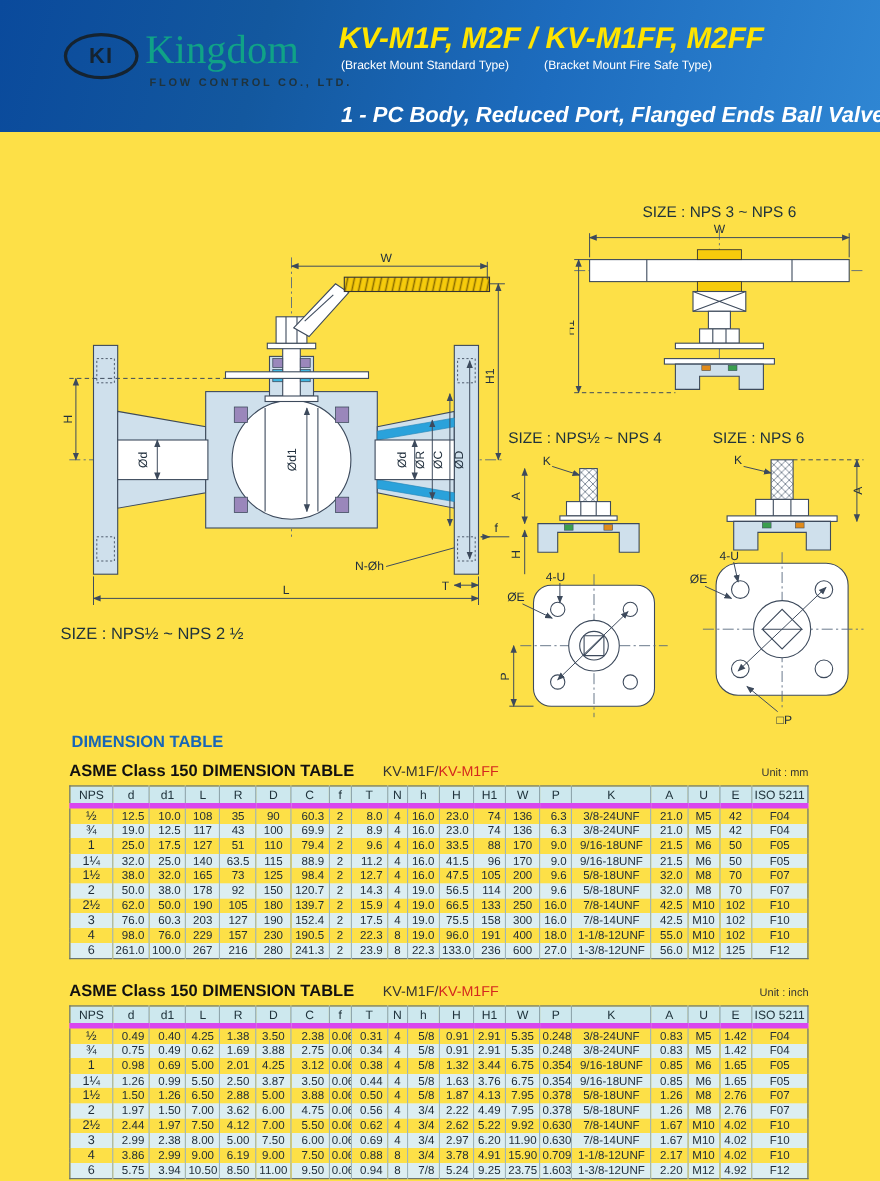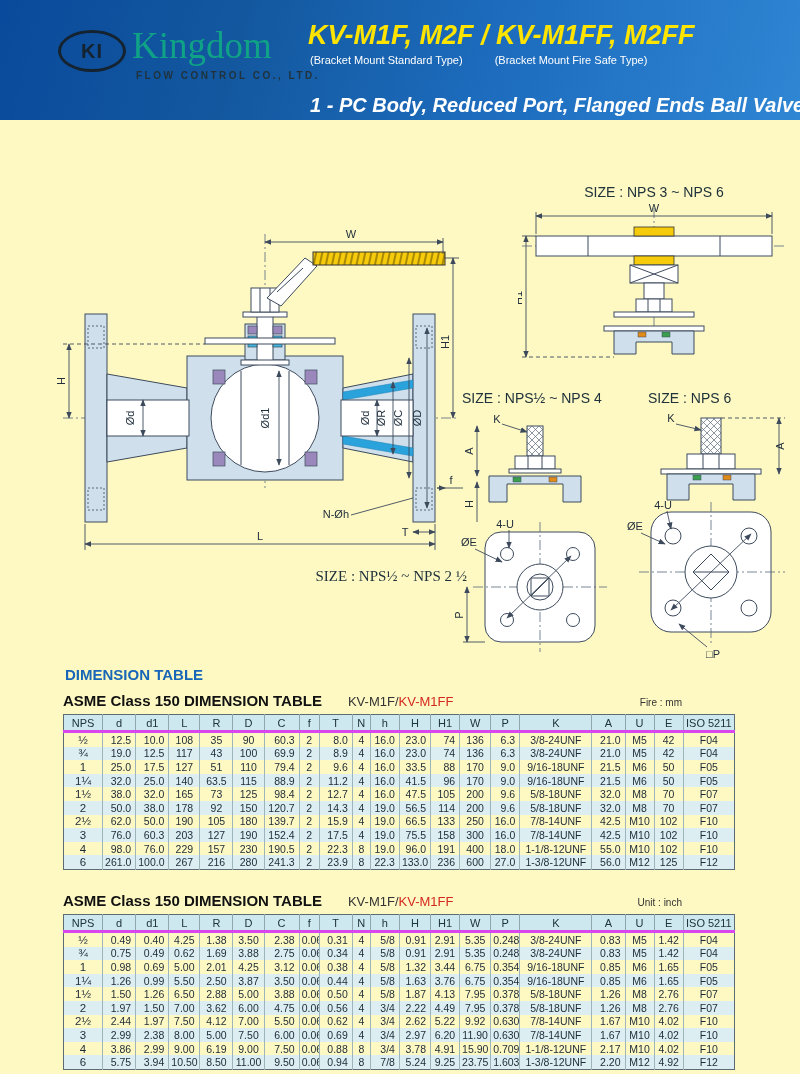--- a/index.html
+++ b/index.html
@@ -1,16 +1,16 @@
 <!DOCTYPE html>
 <html><head>
 <meta charset="utf-8">
 <style>
   html,body{margin:0;padding:0;background:#e8e8e8;}
-  #page{position:relative;width:800px;height:1074px;background:#fef9c3;overflow:hidden;
+  #page{position:relative;width:800px;height:1074px;background:#fde047;overflow:hidden;
         font-family:"Liberation Sans",sans-serif;margin:0 auto;}
 
   
   #banner{position:absolute;left:0;top:0;width:800px;height:120px;
           background:linear-gradient(105deg,#0a4a9c 0%,#13589f 30%,#1d6cbe 62%,#2f86d3 100%);}
   #logo-oval{position:absolute;left:58px;top:30px;width:62px;height:36px;border:3px solid #152330;
              border-radius:50%;display:flex;align-items:center;justify-content:center;}
   #logo-oval span{font-weight:bold;font-size:20px;color:#152330;letter-spacing:1px;}
   #logo-name{position:absolute;left:132px;top:24px;font-family:"Liberation Serif",serif;
              font-weight:normal;font-size:37px;color:#10a287;}
@@ -29,29 +29,29 @@
   svg .hl{fill:#2aa2db;stroke:#2486b8;stroke-width:0.6;}
   svg .seat{fill:#9a87bb;stroke:#3d4a5c;stroke-width:0.7;}
   svg .pkb{fill:#3fb6e0;stroke:#3d4a5c;stroke-width:0.7;}
   svg .cl{stroke:#55677c;stroke-width:0.8;fill:none;stroke-dasharray:10 3 2 3;}
   svg .dim{stroke:#3d4a5c;stroke-width:0.9;fill:none;}
   svg .dot{stroke:#3d4a5c;stroke-width:0.8;fill:none;stroke-dasharray:2 2;}
   svg .dt{font-family:"Liberation Sans",sans-serif;font-size:11px;fill:#22303e;}
 
   
   #section-title{position:absolute;left:65px;top:666px;font-size:15px;font-weight:bold;color:#1766b8;}
-  .tbl-block{position:absolute;left:63px;width:619px;}
+  .tbl-block{position:absolute;left:63px;width:672px;}
   .tbl-title-row{display:flex;align-items:baseline;height:22px;}
   .tbl-title{font-size:15px;font-weight:bold;color:#111111;}
   .tbl-model{font-size:13px;color:#333333;margin-left:26px;}
   .tbl-model .red{color:#d4281e;}
   .tbl-unit{margin-left:auto;font-size:10px;color:#333333;}
   table.dim-table{border-collapse:collapse;table-layout:fixed;width:672px;border:1.5px solid #5c6b74;}
   table.dim-table th{background:#cde8ee;font-weight:normal;font-size:11px;color:#20333c;
-      border-left:1px solid #8fa6ad;border-bottom:3px solid #d946ef;height:15px;padding:0 2px;text-align:center;}
+      border-left:1px solid #8fa6ad;border-bottom:5px solid #d946ef;height:15px;padding:0 2px;text-align:center;}
   table.dim-table td{font-size:10.5px;color:#1d2a36;border-left:1px solid #9db4bb;height:13.6px;
       padding:0 2px;text-align:center;white-space:nowrap;overflow:hidden;}
   table.dim-table th:first-child,table.dim-table td:first-child{border-left:none;}
   table.dim-table tbody tr:nth-child(even){background:#dceef2;}
   table.dim-table td.r{text-align:right;padding-right:4px;}
 </style>
 </head>
 <body>
 
 <div id="page">
@@ -171,21 +171,21 @@
       <line class="dim" x1="296" y1="289" x2="358" y2="272"></line>
 
       <line class="dim" x1="382" y1="262" x2="408" y2="262"></line>
       <line class="dim" x1="390" y1="262" x2="382" y2="262" marker-start="url(#ar)"></line>
       <text class="dt" x="396" y="258" text-anchor="middle">f</text>
 
       <line class="dim" x1="358" y1="306" x2="380" y2="306" marker-start="url(#ar)" marker-end="url(#ar)"></line>
       <text class="dt" x="350" y="310" text-anchor="middle">T</text>
     </g>
   </svg>
-  <div class="cap" style="left:55px;top:568px;width:412px;text-align:right;font-family:Liberation Serif, serif;">SIZE : NPS½  ~ NPS 2 ½</div>
+  <div class="cap" style="left:55px;top:568px;width:412px;text-align:left;">SIZE : NPS½  ~ NPS 2 ½</div>
 
   <div class="cap" style="left:518px;top:184px;width:272px;text-align:center;font-size:14px;">SIZE : NPS 3 ~  NPS 6</div>
   <svg style="position:absolute;left:518px;top:202px;" width="272" height="188" viewBox="0 0 272 188">
     <g>
       <line class="cl" x1="4" y1="44" x2="268" y2="44"></line>
       <line class="cl" x1="136" y1="6" x2="136" y2="132"></line>
 
       <line class="dim" x1="18" y1="14" x2="254" y2="14" marker-start="url(#ar)" marker-end="url(#ar)"></line>
       <line class="dim" x1="18" y1="10" x2="18" y2="32"></line>
       <line class="dim" x1="254" y1="10" x2="254" y2="32"></line>
@@ -296,21 +296,21 @@
       <line class="dim" x1="252" y1="235" x2="224" y2="212" marker-end="url(#ar)"></line>
     </g>
   </svg>
 
   <div id="section-title">DIMENSION TABLE</div>
 
   <div class="tbl-block" style="top:692px;">
     <div class="tbl-title-row">
       <span class="tbl-title">ASME Class 150 DIMENSION TABLE</span>
       <span class="tbl-model"><span>KV-M1F/</span><span class="red">KV-M1FF</span></span>
-      <span class="tbl-unit">Fire : mm</span>
+      <span class="tbl-unit">Unit : mm</span>
     </div>
     <table class="dim-table">
       <colgroup>
           <col style="width: 39px;">
           <col style="width: 33px;">
           <col style="width: 33px;">
           <col style="width: 31px;">
           <col style="width: 33px;">
           <col style="width: 31px;">
           <col style="width: 35px;">

